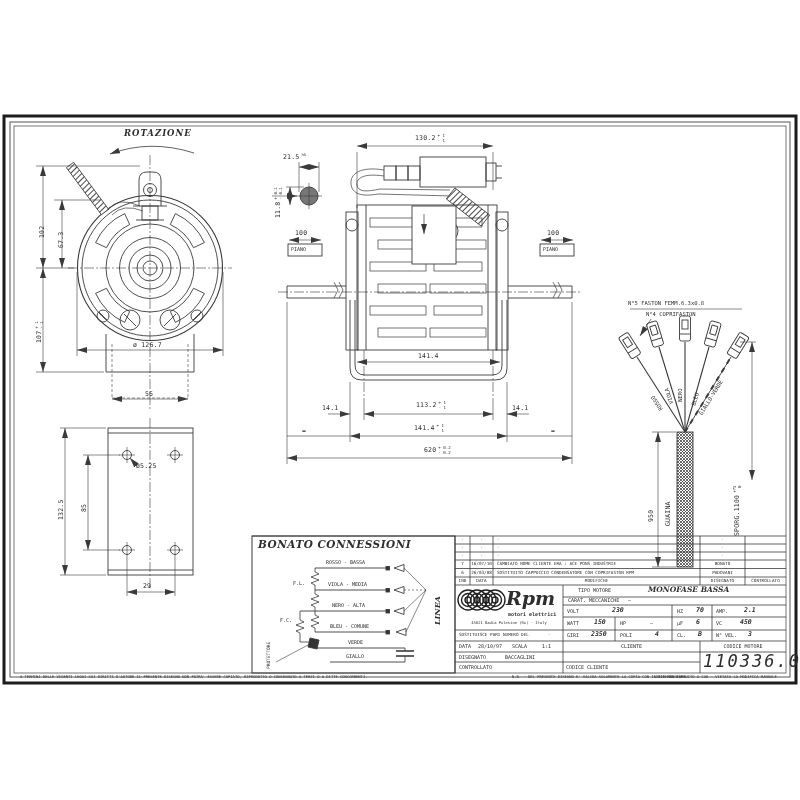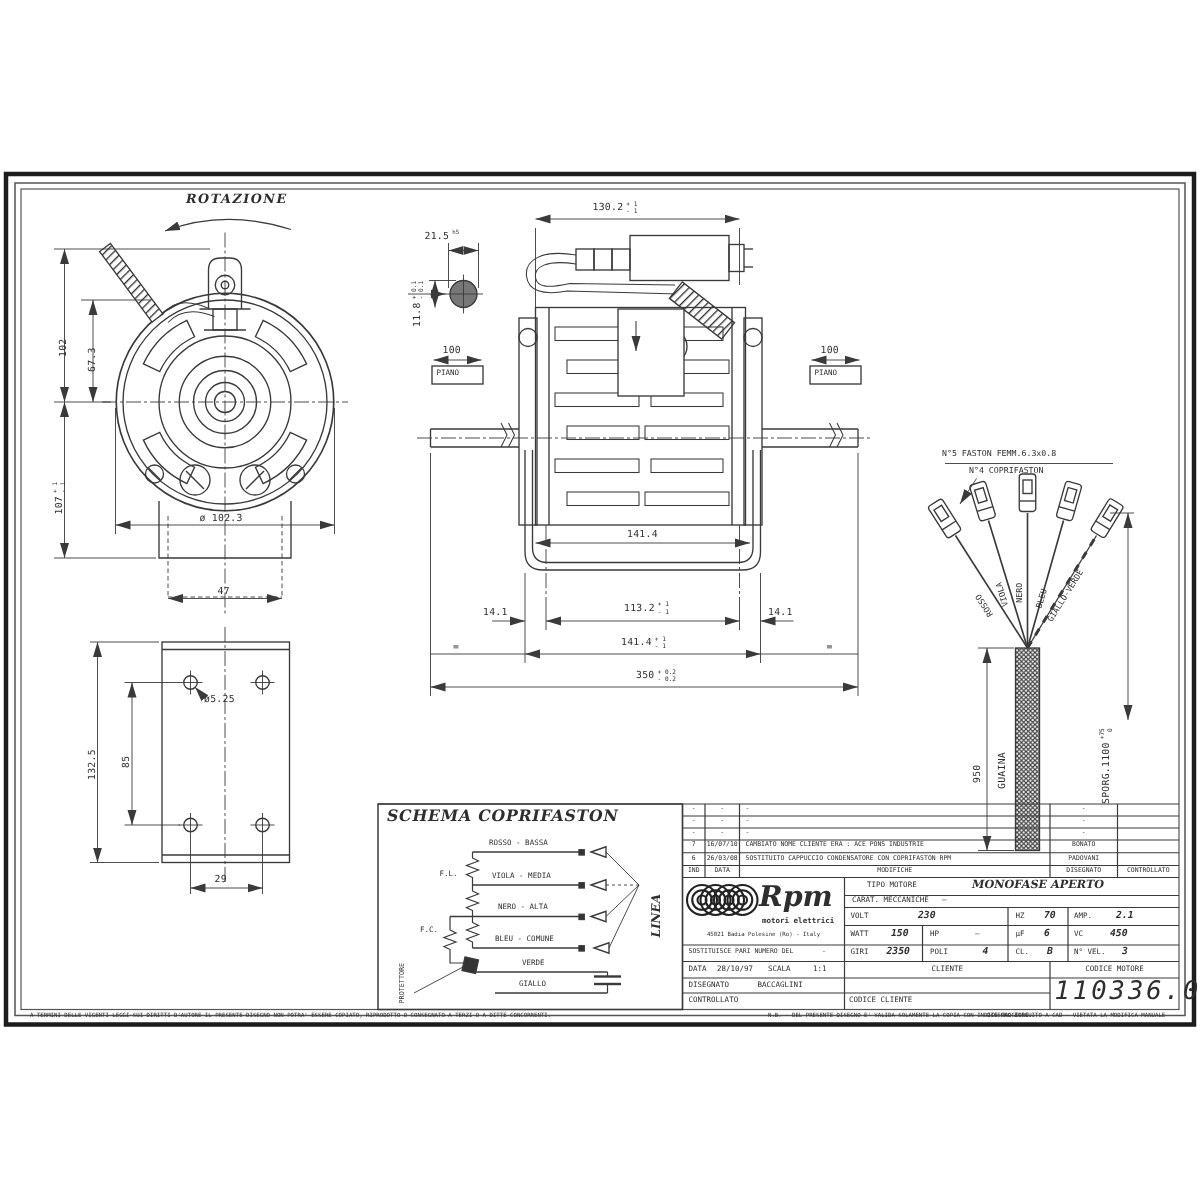--- a/index.html
+++ b/index.html
@@ -369,52 +369,52 @@
   </g>
 </svg>
 
 <span class="t ser it b" style="left:124px;top:129px;font-size:8.5px;letter-spacing:1px">ROTAZIONE</span>
 <span class="t d r90" style="left:39px;top:238px">102</span>
 <span class="t d r90" style="left:58px;top:248px">67.3</span>
 <div class="t fx r90" style="left:35px;top:343px">
   <span class="d">107</span><span class="tol">+ 1
 - 1</span>
 </div>
-<span class="t d" style="left:133px;top:342px">ø 102.3</span>
-<span class="t d" style="left:145px;top:391px">47</span>
+<span class="t d" style="left:133px;top:342px">ø 126.7</span>
+<span class="t d" style="left:145px;top:391px">56</span>
 
 <div class="t fx" style="left:283px;top:154px">
   <span class="d">21.5</span><span class="sup">h5</span>
 </div>
 <div class="t fx r90" style="left:274px;top:218px">
   <span class="d">11.8</span><span class="tol">+ 0.1
 - 0.1</span>
 </div>
 
-<div class="t fx" style="left:395px;top:134px">
+<div class="t fx" style="left:415px;top:134px">
   <span class="d">130.2</span><span class="tol">+ 1
 - 1</span>
 </div>
 <span class="t d" style="left:295px;top:230px">100</span>
 <span class="t d5" style="left:291px;top:247px">PIANO</span>
 <span class="t d" style="left:547px;top:230px">100</span>
 <span class="t d5" style="left:543px;top:247px">PIANO</span>
 <span class="t d" style="left:418px;top:353px">141.4</span>
 <span class="t d" style="left:322px;top:405px">14.1</span>
 <span class="t d" style="left:512px;top:405px">14.1</span>
 <div class="t fx" style="left:416px;top:401px">
   <span class="d">113.2</span><span class="tol">+ 1
 - 1</span>
 </div>
 <div class="t fx" style="left:414px;top:424px">
   <span class="d">141.4</span><span class="tol">+ 1
 - 1</span>
 </div>
 <div class="t fx" style="left:424px;top:446px">
-  <span class="d">350</span><span class="tol">+ 0.2
+  <span class="d">620</span><span class="tol">+ 0.2
 - 0.2</span>
 </div>
 <span class="t d" style="left:302px;top:428px">=</span>
 <span class="t d" style="left:551px;top:428px">=</span>
 
 <span class="t d r90" style="left:58px;top:520px">132.5</span>
 <span class="t d r90" style="left:81px;top:512px">85</span>
 <span class="t d" style="left:136px;top:463px">ø5.25</span>
 <span class="t d" style="left:143px;top:583px">29</span>
 
@@ -425,21 +425,21 @@
 <span class="t d55" style="left:681px;top:399px;transform:rotate(-90deg);transform-origin:0 50%">NERO</span>
 <span class="t d55" style="left:694px;top:403px;transform:rotate(-74deg);transform-origin:0 50%">BLEU</span>
 <span class="t d55" style="left:701px;top:412px;transform:rotate(-58deg);transform-origin:0 50%">GIALLO-VERDE</span>
 <span class="t d r90" style="left:648px;top:522px">950</span>
 <span class="t d r90" style="left:665px;top:526px">GUAINA</span>
 <div class="t fx r90" style="left:733px;top:536px">
   <span class="d">SPORG.1100</span><span class="tol">+75
   0</span>
 </div>
 
-<span class="t ser it b" style="left:258px;top:539px;font-size:10.5px;letter-spacing:.5px">SCHEMA COPRIFASTON</span>
+<span class="t ser it b" style="left:258px;top:539px;font-size:10.5px;letter-spacing:.5px">BONATO CONNESSIONI</span>
 <span class="t d5" style="left:326px;top:560px">ROSSO - BASSA</span>
 <span class="t d5" style="left:328px;top:582px">VIOLA - MEDIA</span>
 <span class="t d5" style="left:332px;top:603px">NERO - ALTA</span>
 <span class="t d5" style="left:330px;top:624px">BLEU - COMUNE</span>
 <span class="t d5" style="left:348px;top:640px">VERDE</span>
 <span class="t d5" style="left:346px;top:654px">GIALLO</span>
 <span class="t d5" style="left:293px;top:581px">F.L.</span>
 <span class="t d5" style="left:280px;top:618px">F.C.</span>
 <span class="t r90" style="left:267px;top:669px;font-size:4.5px">PROTETTORE</span>
 <span class="t ser it b r90" style="left:433px;top:625px;font-size:8px">LINEA</span>
@@ -468,21 +468,21 @@
 <span class="t small ctr" style="left:470px;top:579px;width:23px">DATA</span>
 <span class="t small ctr" style="left:493px;top:579px;width:207px">MODIFICHE</span>
 <span class="t small ctr" style="left:700px;top:579px;width:45px">DISEGNATO</span>
 <span class="t small ctr" style="left:745px;top:579px;width:41px">CONTROLLATO</span>
 
 <span class="t ser it b" style="left:506px;top:589px;font-size:19px">Rpm</span>
 <span class="t b" style="left:508px;top:612px;font-size:5px">motori elettrici</span>
 <span class="t tiny ctr" style="left:456px;top:621px;width:106px">45021 Badia Polesine (Ro) - Italy</span>
 
 <span class="t d5" style="left:578px;top:588px">TIPO MOTORE</span>
-<span class="t ser it b" style="left:648px;top:586px;font-size:7.5px">MONOFASE APERTO</span>
+<span class="t ser it b" style="left:648px;top:586px;font-size:7.5px">MONOFASE BASSA</span>
 <span class="t d5" style="left:568px;top:598px">CARAT. MECCANICHE</span>
 <span class="t d5" style="left:628px;top:598px">—</span>
 <span class="t d5" style="left:567px;top:609px">VOLT</span>
 <span class="t it b" style="left:612px;top:607px;font-size:6.5px">230</span>
 <span class="t d5" style="left:677px;top:609px">HZ</span>
 <span class="t it b" style="left:696px;top:607px;font-size:6.5px">70</span>
 <span class="t d5" style="left:716px;top:609px">AMP.</span>
 <span class="t it b" style="left:744px;top:607px;font-size:6.5px">2.1</span>
 <span class="t d5" style="left:567px;top:621px">WATT</span>
 <span class="t it b" style="left:594px;top:619px;font-size:6.5px">150</span>

